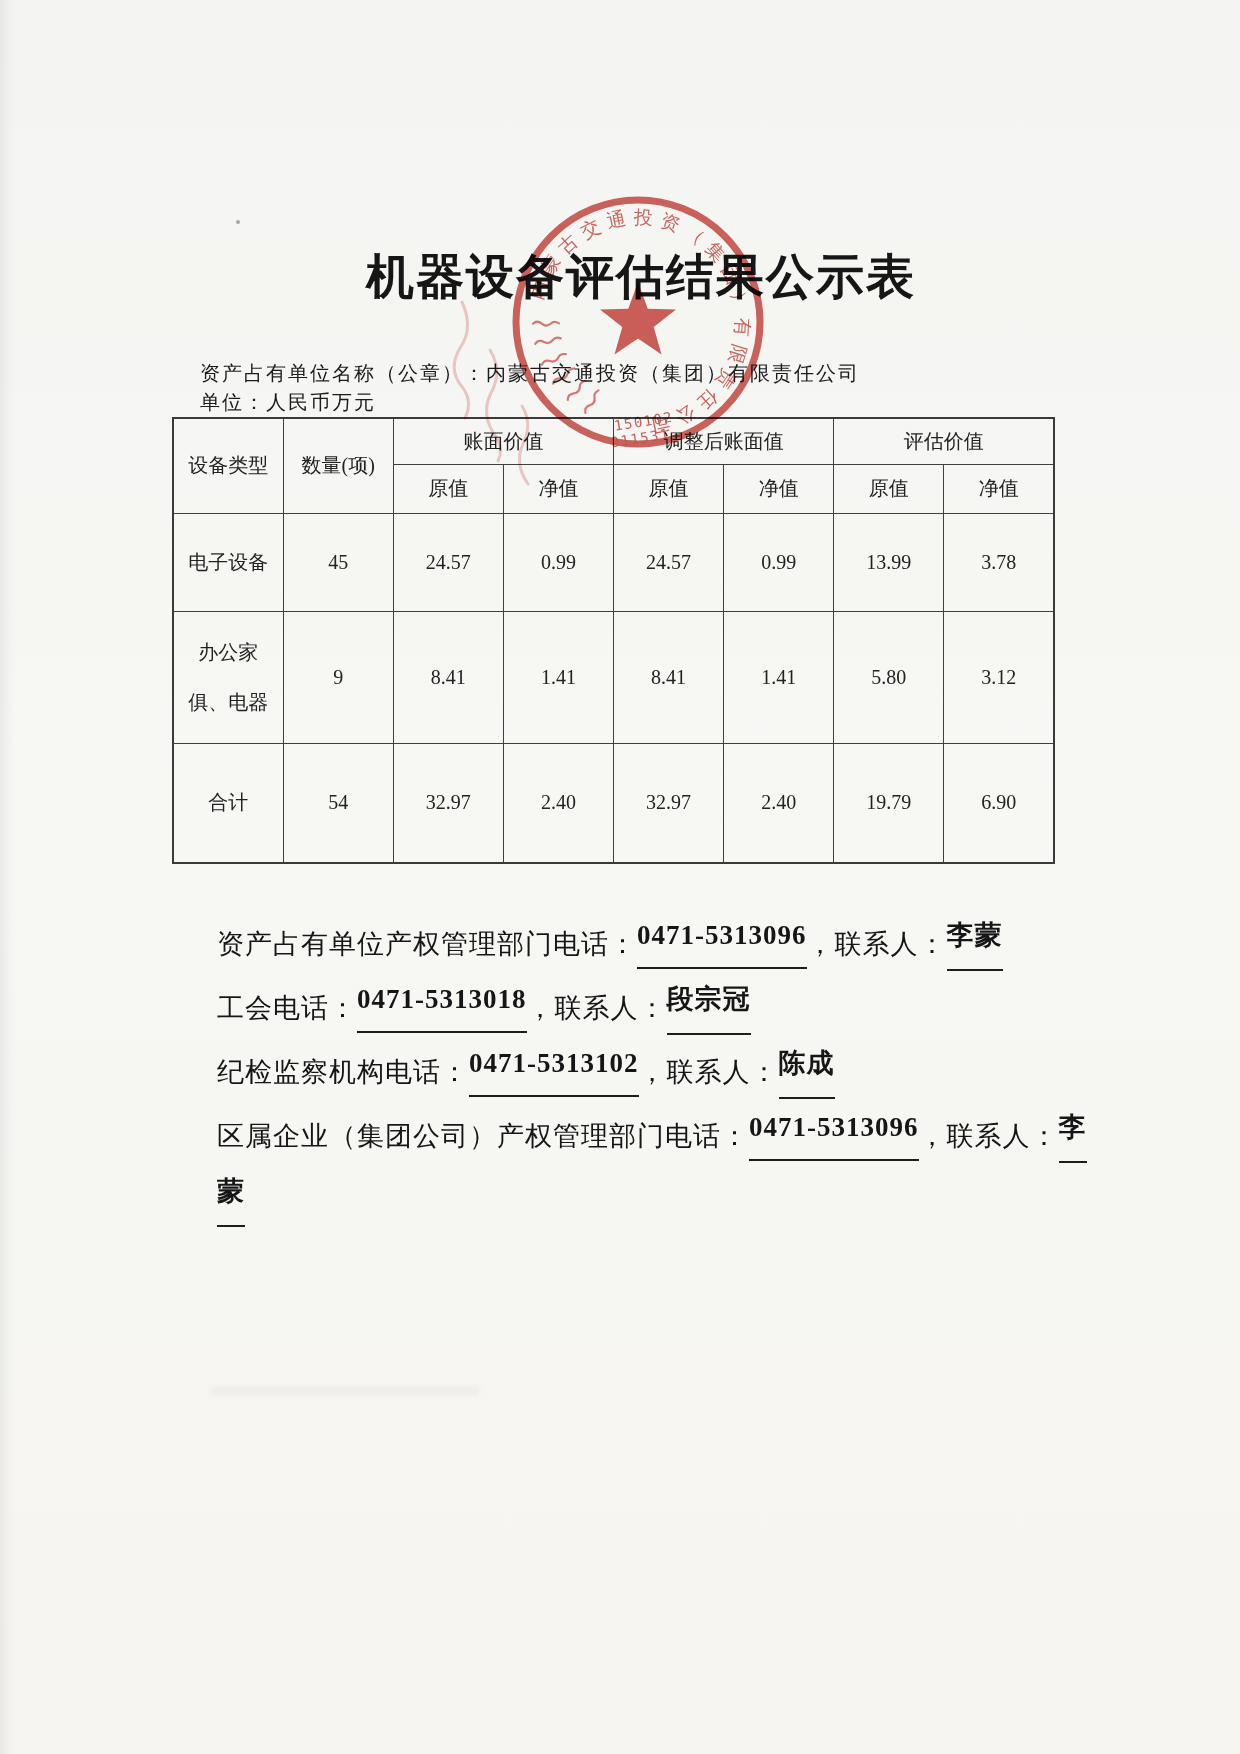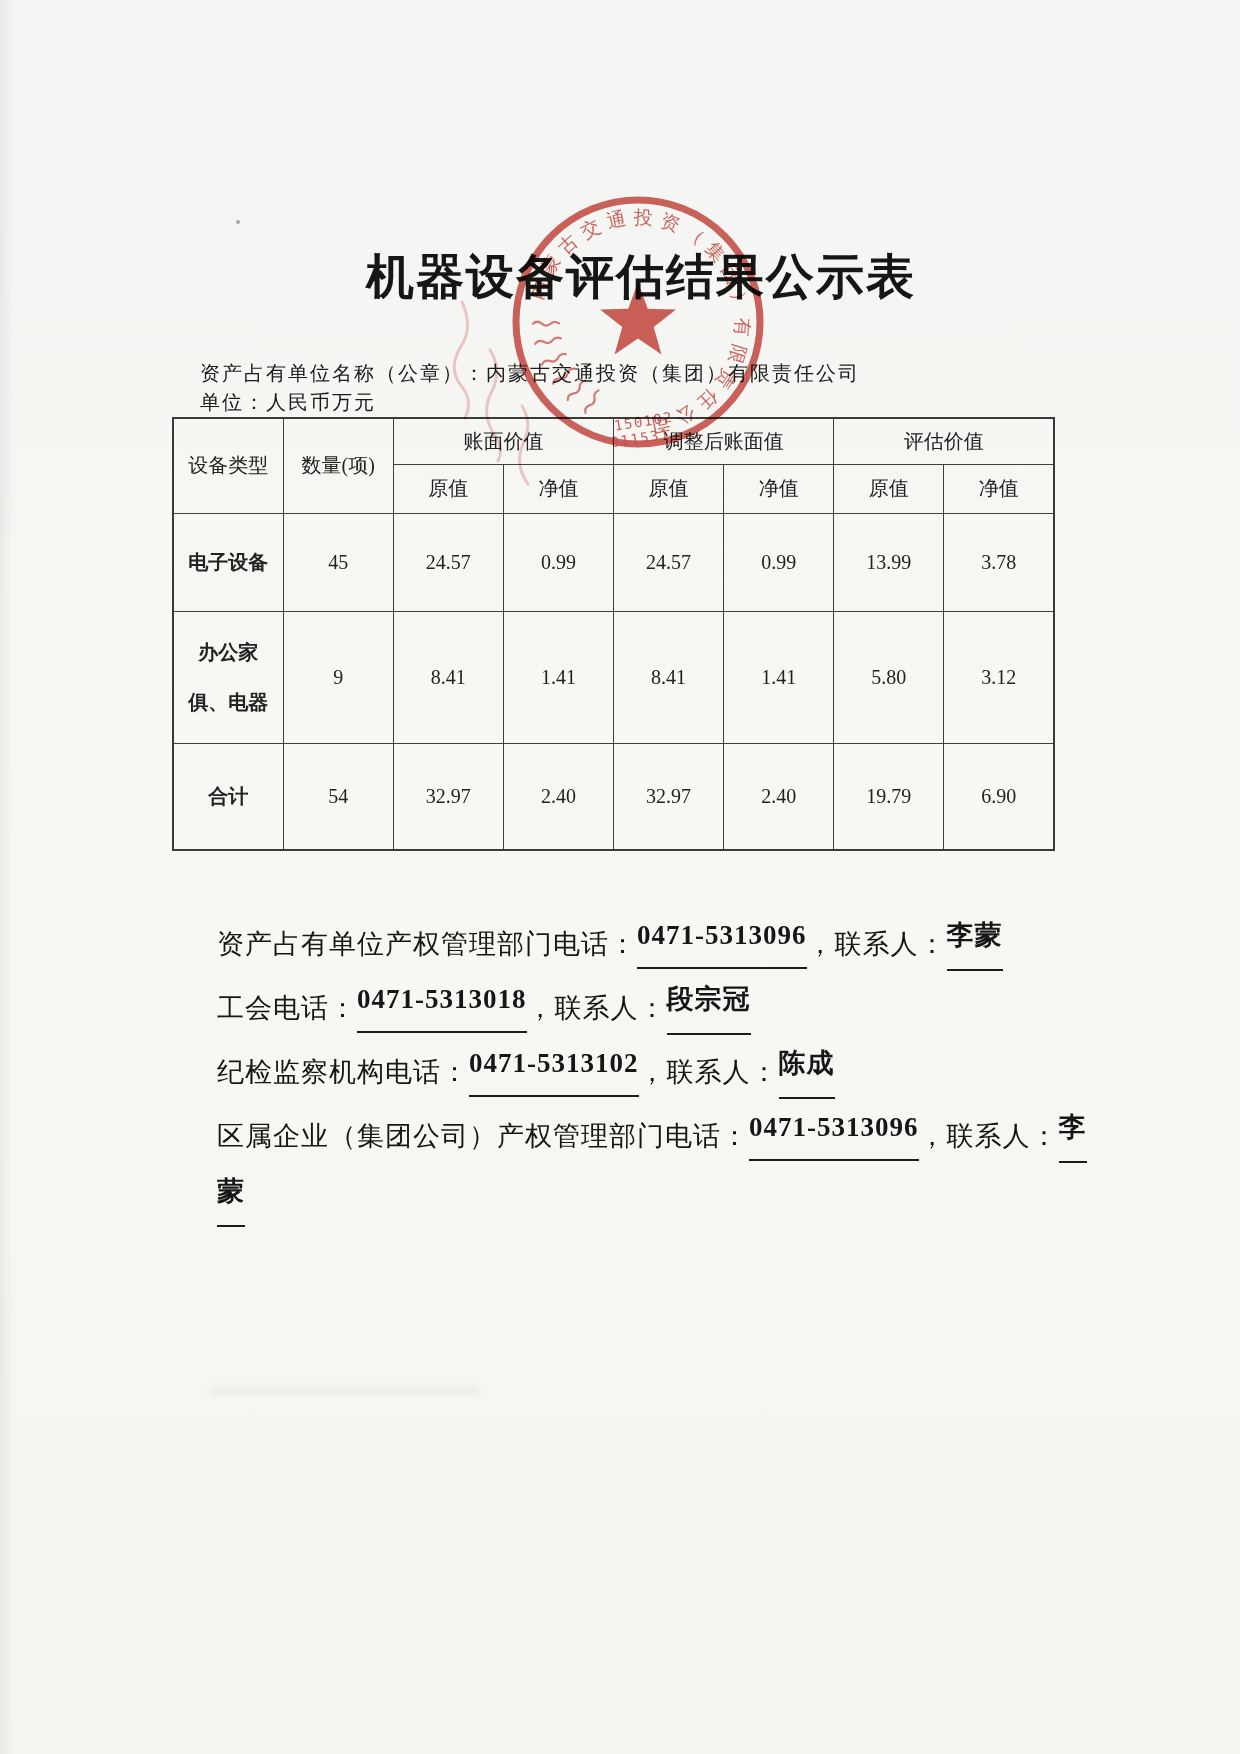--- a/index.html
+++ b/index.html
@@ -35,25 +35,25 @@
     border:2.5px solid #3a3a3a;
   }
   table.equip th,table.equip td{
     border:1.5px solid #3f3f3f;font-weight:normal;padding:4px;
     vertical-align:middle;text-align:center;overflow:hidden;
   }
   thead tr:nth-child(1){height:46px;}
   thead tr:nth-child(2){height:49px;font-family:Liberation Serif, serif;}
   tbody tr:nth-child(1){height:98px;}
   tbody tr:nth-child(2){height:132px;}
-  tbody tr:nth-child(3){height:107px;}
+  tbody tr:nth-child(3){height:120px;}
   td.num{text-align:right;padding-right:14px;}
   td.qty{text-align:center;}
   .type-wrap{display:flex;flex-direction:column;justify-content:space-evenly;
-    align-items:center;height:100%;font-weight:bold;}
+    align-items:center;height:100%;}
 
   .contact-block{position:absolute;left:198px;top:912px;width:880px;}
   .contact-line{
     height:64px;display:flex;align-items:center;white-space:nowrap;
     font-size:27px;letter-spacing:1px;color:#161616;margin-left:19px;
   }
   .contact-line .u{border-bottom:2.2px solid #1d1d1d;padding-bottom:16px;font-weight:bold;}
 
   .stamp-svg{position:absolute;left:430px;top:150px;width:400px;height:400px;
     mix-blend-mode:multiply;opacity:.93;}

